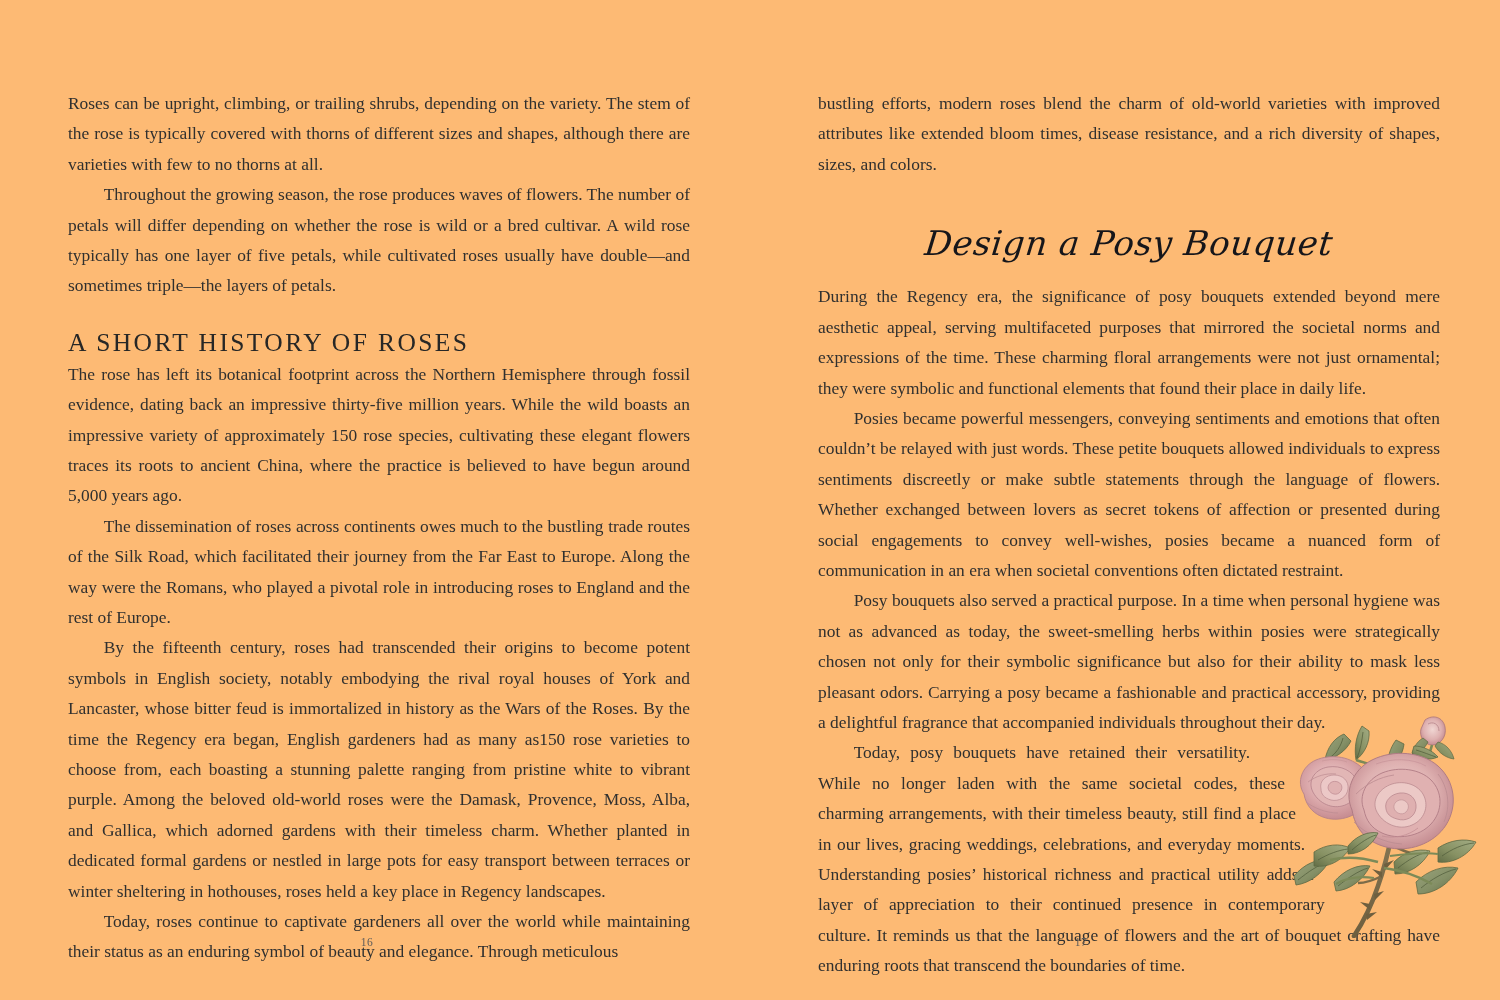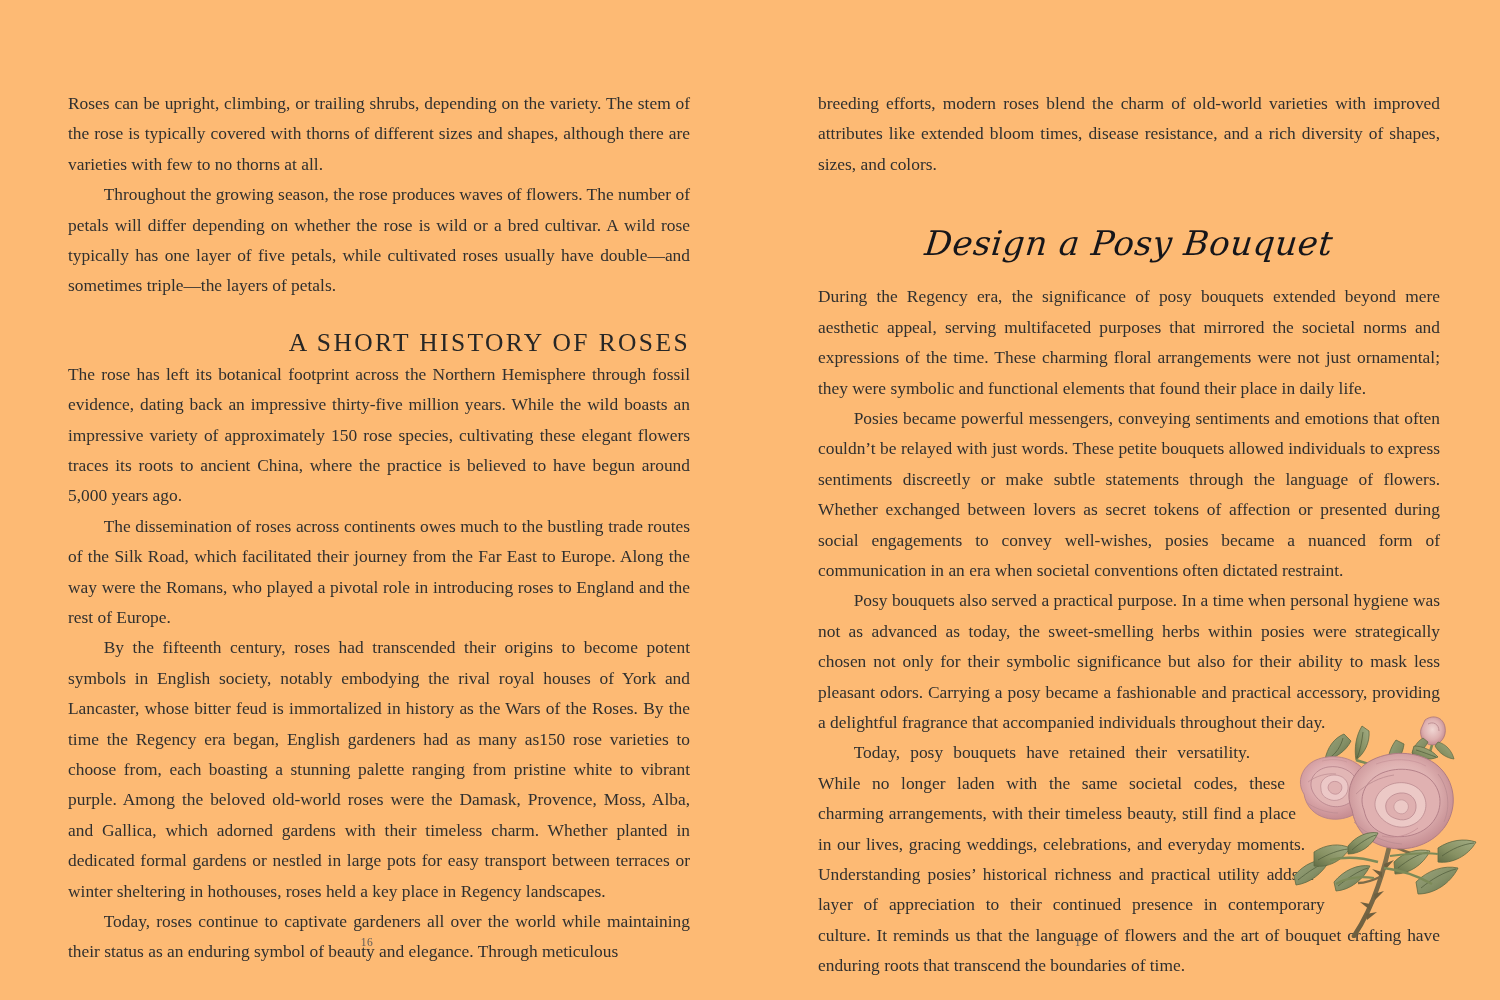--- a/index.html
+++ b/index.html
@@ -45,21 +45,21 @@
   p.para {
     margin: 0;
     text-indent: 2.05em;
     hyphens: manual;
   }
   p.para.flush { text-indent: 0; }
 
   
   .section-head {
     margin: 26px 0 0 0;
-    text-align: right;
+    text-align: left;
     font-size: 25.5px;
     line-height: 1.25;
     letter-spacing: 2.4px;
     font-weight: 400;
     color: #272726;
     font-family: "Liberation Serif", "DejaVu Serif", serif;
   }
 
   
   .feature-head {
@@ -155,21 +155,21 @@
       <p class="para">By the fifteenth century, roses had transcended their origins to become potent symbols in English society, notably embodying the rival royal houses of York and Lancaster, whose bitter feud is immortalized in history as the Wars of the Roses. By the time the Regency era began, English gardeners had as many as150 rose varieties to choose from, each boasting a stunning palette ranging from pristine white to vibrant purple. Among the beloved old-world roses were the Damask, Provence, Moss, Alba, and Gallica, which adorned gardens with their timeless charm. Whether planted in dedicated formal gardens or nestled in large pots for easy transport between terraces or winter sheltering in hothouses, roses held a key place in Regency landscapes.</p>
       <p class="para">Today, roses continue to captivate gardeners all over the world while maintaining their status as an enduring symbol of beauty and elegance. Through meticulous</p>
     </div>
   </div>
 
   <div class="folio folio-left">16</div>
 
   <div class="page page-right">
     <div class="col-body">
 
-      <p class="para flush">breeding efforts, modern roses blend the charm of old-world varieties with improved attributes like extended bloom times, disease resistance, and a rich diversity of shapes, sizes, and colors.</p>
+      <p class="para flush">bustling efforts, modern roses blend the charm of old-world varieties with improved attributes like extended bloom times, disease resistance, and a rich diversity of shapes, sizes, and colors.</p>
 
       <div class="feature-head">
         <span class="feature-script">Design a Posy Bouquet</span>
       </div>
 
       <p class="para flush">During the Regency era, the significance of posy bouquets extended beyond mere aesthetic appeal, serving multifaceted purposes that mirrored the societal norms and expressions of the time. These charming floral arrangements were not just ornamental; they were symbolic and functional elements that found their place in daily life.</p>
       <p class="para">Posies became powerful messengers, conveying sentiments and emotions that often couldn’t be relayed with just words. These petite bouquets allowed individuals to express sentiments discreetly or make subtle statements through the language of flowers. Whether exchanged between lovers as secret tokens of affection or presented during social engagements to convey well-wishes, posies became a nuanced form of communication in an era when societal conventions often dictated restraint.</p>
       <p class="para">Posy bouquets also served a practical purpose. In a time when personal hygiene was not as advanced as today, the sweet-smelling herbs within posies were strategically chosen not only for their symbolic significance but also for their ability to mask less pleasant odors. Carrying a posy became a fashionable and practical accessory, providing a delightful fragrance that accompanied individuals throughout their day.</p>
 
       <p class="para">

